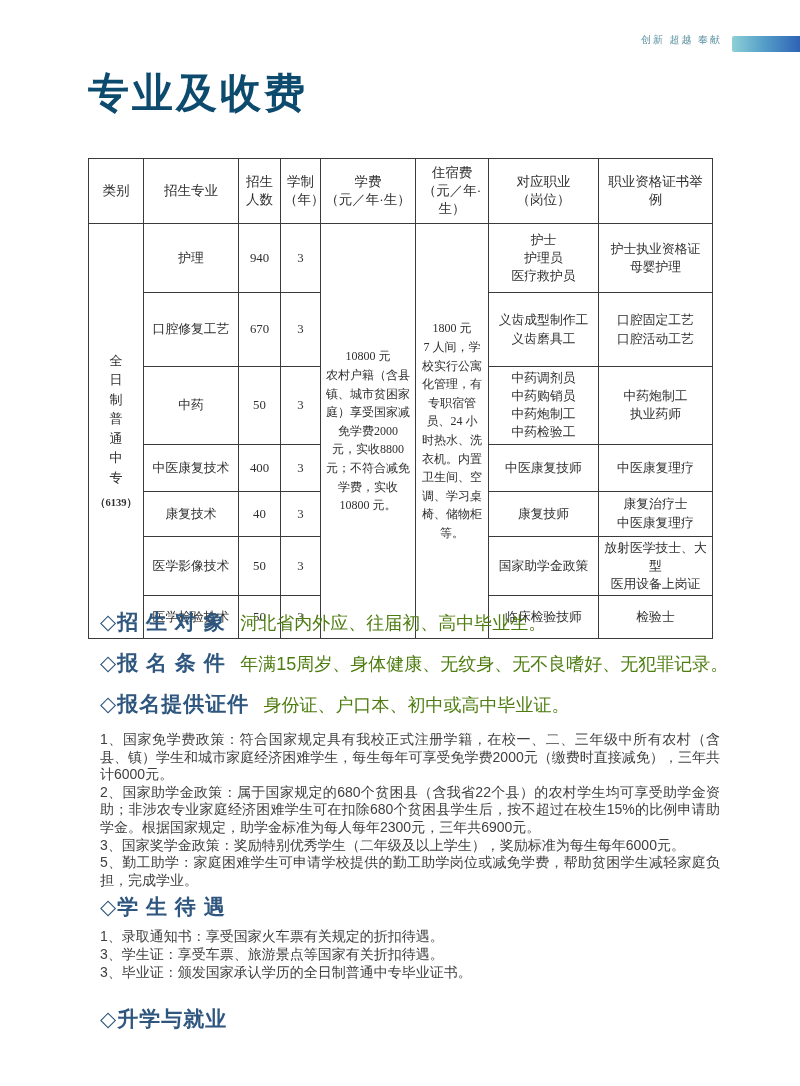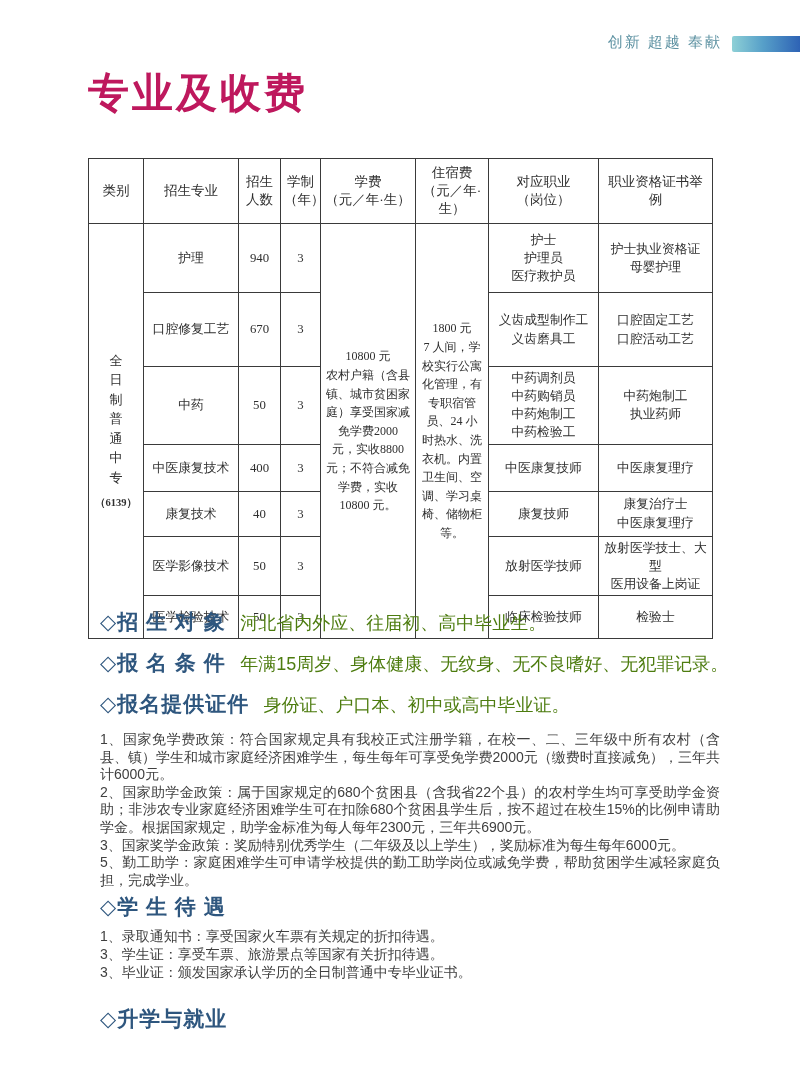--- a/index.html
+++ b/index.html
@@ -1,28 +1,28 @@
 <!DOCTYPE html>
 <html><head>
 <meta charset="utf-8">
 <style>
   html,body{margin:0;padding:0;background:#ffffff;}
   .page{position:relative;width:800px;height:1086px;background:#ffffff;overflow:hidden;
         font-family:"Liberation Sans","DejaVu Sans",sans-serif;}
 
   
-  .slogan{position:absolute;top:33px;right:78px;font-size:15px;color:#5f93a3;
-          letter-spacing:2px;font-weight:500;}
+  .slogan{position:absolute;top:33px;right:78px;font-size:10px;color:#5f93a3;
+          letter-spacing:2px;font-weight:500;font-family:Liberation Serif, serif;}
   .grad-bar{position:absolute;top:36px;right:0;width:68px;height:16px;
             background:linear-gradient(90deg,#8ed0d6 0%,#57a0c9 45%,#2e63b5 100%);
             border-radius:2px 0 0 2px;}
 
   
   .title{position:absolute;left:88px;top:66px;font-size:41px;font-weight:900;
-         color:#be185d;letter-spacing:3px;}
+         color:#0c4a6e;letter-spacing:3px;}
 
   
   .table-wrap{position:absolute;left:88px;top:158px;width:624px;}
   table{border-collapse:collapse;table-layout:fixed;width:624px;
         font-family:"Liberation Serif","DejaVu Serif",serif;color:#2f2f2f;}
   td,th{border:1px solid #3a3a3a;text-align:center;vertical-align:middle;
         padding:2px 3px;font-weight:normal;}
   th{font-size:13.5px;line-height:1.35;white-space:pre-line;}
   td{font-size:12.8px;line-height:1.42;white-space:pre-line;}
   tr.hrow th{height:60px;}
@@ -138,21 +138,21 @@
           <td>40</td>
           <td>3</td>
           <td>康复技师</td>
           <td>康复治疗士
 中医康复理疗</td>
         </tr>
         <tr class="r5">
           <td>医学影像技术</td>
           <td>50</td>
           <td>3</td>
-          <td>放射医学技师</td>
+          <td>国家助学金政策</td>
           <td>放射医学技士、大型
 医用设备上岗证</td>
         </tr>
         <tr class="r6">
           <td>医学检验技术</td>
           <td>50</td>
           <td>3</td>
           <td>临床检验技师</td>
           <td>检验士</td>
         </tr>

